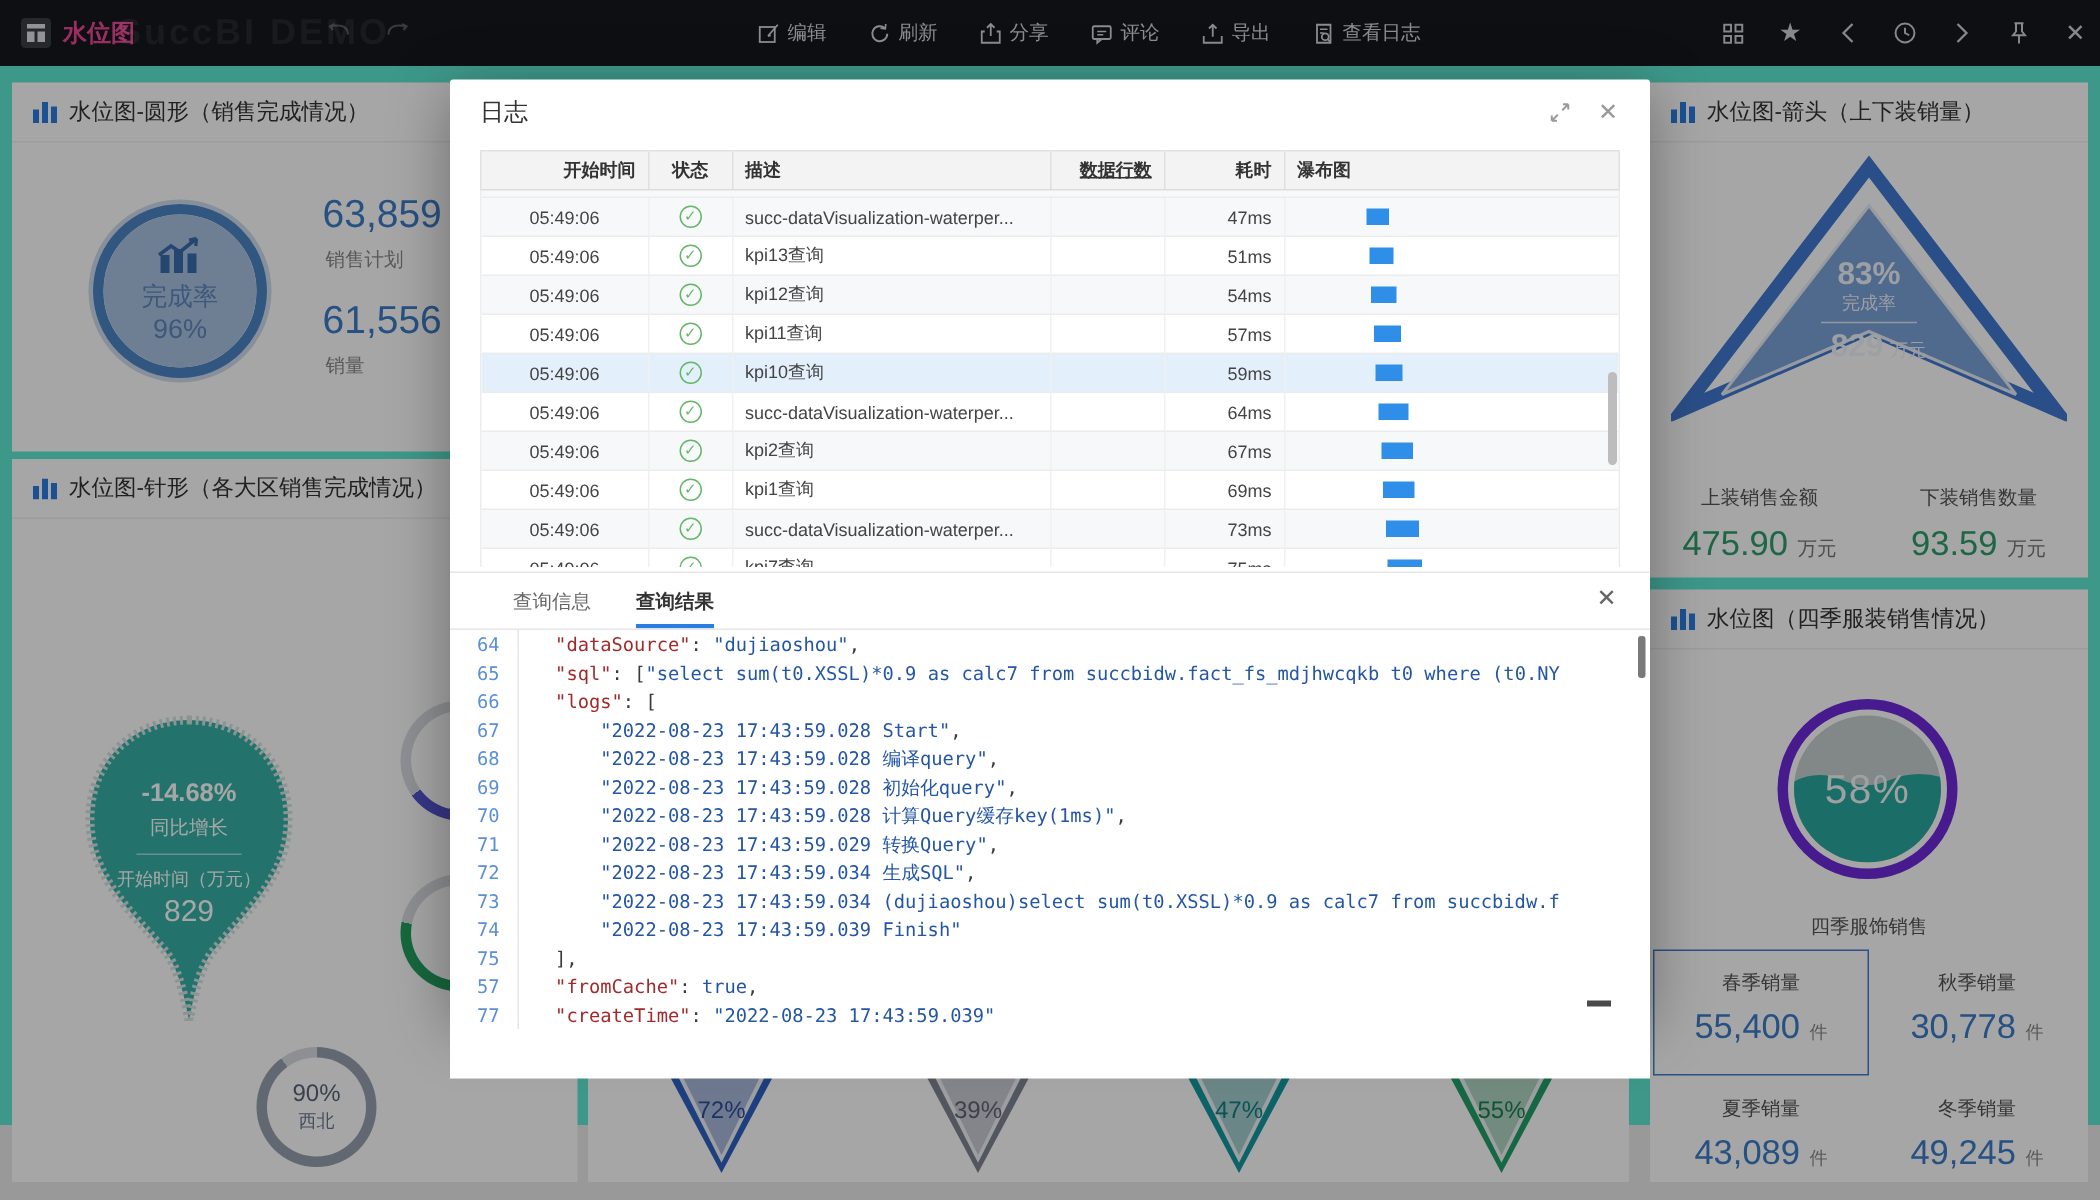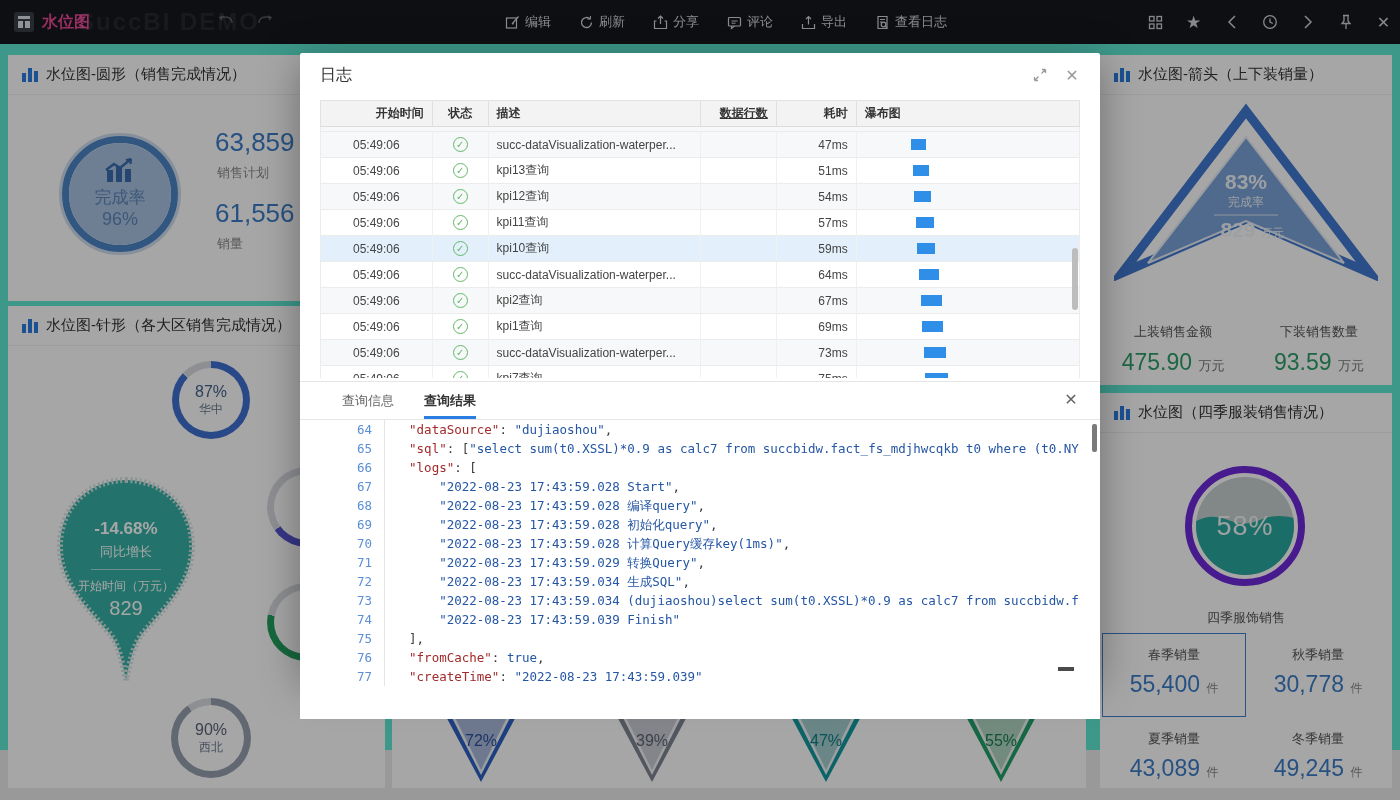--- a/index.html
+++ b/index.html
@@ -104,21 +104,21 @@
   .wf-bar { height:11px; background:#2f8fe8; display:inline-block; }
   .lt-scroll { position:absolute; left:772px; top:195px; width:6px; height:62px; background:#bdbdbd; border-radius:3px; }
 
   .result-panel { position:absolute; left:0; top:328px; width:100%; height:296px; border-top:1px solid #e6e6e6; }
   .tabs { position:absolute; left:0; top:0; width:100%; height:37px; display:flex; align-items:center; padding-left:42px; gap:30px; }
   .tab { font-size:13px; color:#666; height:37px; display:flex; align-items:center; cursor:pointer; position:relative; }
   .tab.active { color:#333; font-weight:bold; }
   .tab.active::after { content:""; position:absolute; left:0; right:0; bottom:0; height:3px; background:#2a7de1; }
   .rp-close { position:absolute; right:20px; top:8px; width:18px; height:18px; color:#666; font-size:16px; display:flex; align-items:center; justify-content:center; cursor:pointer; }
 
-  .code-area { position:absolute; left:0; top:37px; width:100%; height:300px; border-top:1px solid #e6e6e6; overflow:hidden; background:#fff;padding-left:39px; }
+  .code-area { position:absolute; left:0; top:37px; width:100%; height:300px; border-top:1px solid #e6e6e6; overflow:hidden; background:#fff; }
   .code-line { display:flex; height:19px; font-family:"DejaVu Sans Mono","Liberation Mono",monospace; font-size:12.5px; line-height:19px; white-space:pre; }
   .code-line .ln { width:46px; flex:none; text-align:right; padding-right:12px; color:#5b8fd6; border-right:1px solid #e5e5e5; }
   .code-line .code { padding-left:9px; }
   .seg-k { color:#a22a2a; } .seg-s { color:#2456a4; } .seg-b { color:#2456a4; } .seg-p { color:#3a3a3a; }
   .code-vscroll { position:absolute; right:3px; top:5px; width:5px; height:28px; background:#7a7a7a; border-radius:2px; }
   .code-hscroll { position:absolute; right:26px; bottom:6px; width:16px; height:4px; background:#4a4a4a; }
 
   svg { display:block; }
 </style>
 </head>
@@ -267,26 +267,20 @@
   <div class="card" style="left:8px; top:262px; width:377px; height:482px;">
     <div class="card-head">
       <svg width="16" height="14" viewBox="0 0 16 14">
           <rect x="0" y="5" width="4" height="9" fill="#2a7de1"></rect>
           <rect x="6" y="0" width="4" height="14" fill="#2a7de1"></rect>
           <rect x="12" y="3" width="4" height="11" fill="#2a7de1"></rect>
         </svg>
       <span class="card-title">水位图-针形（各大区销售完成情况）</span>
     </div>
 
-    <div class="ring" style="left: 164px; top: 55px; width: 78px; height: 78px; background: conic-gradient(rgb(62, 111, 208) 313.2deg, rgb(217, 220, 224) 0deg);">
-      <div class="hole">
-        <span class="r-val">87%</span>
-        <span class="r-lab">华中</span>
-      </div>
-    </div>
 
     <div class="balloon">
       <svg width="152" height="215" viewBox="0 0 152 215">
         <path d="M76 6 C112 6 142 32 142 72 C142 110 116 132 92 160 C84 170 80 186 76 206 C72 186 68 170 60 160 C36 132 10 110 10 72 C10 32 40 6 76 6 Z" fill="#36b1a6" stroke="#d3e4e2" stroke-width="6" stroke-dasharray="2 2.5"></path>
       </svg>
       <div class="balloon-txt">
         <div class="b-main">-14.68%</div>
         <div class="b-sub">同比增长</div>
         <div class="b-div"></div>
         <div class="b-metric">开始时间（万元）</div>
@@ -607,21 +601,21 @@
         </div>
         <div class="code-line">
           <span class="ln">74</span>
           <span class="code"><span class="seg-p">      </span><span class="seg-s">"2022-08-23 17:43:59.039 Finish"</span></span>
         </div>
         <div class="code-line">
           <span class="ln">75</span>
           <span class="code"><span class="seg-p">  ],</span></span>
         </div>
         <div class="code-line">
-          <span class="ln">76</span>
+          <span class="ln">57</span>
           <span class="code"><span class="seg-p">  </span><span class="seg-k">"fromCache"</span><span class="seg-p">: </span><span class="seg-b">true</span><span class="seg-p">,</span></span>
         </div>
         <div class="code-line">
           <span class="ln">77</span>
           <span class="code"><span class="seg-p">  </span><span class="seg-k">"createTime"</span><span class="seg-p">: </span><span class="seg-s">"2022-08-23 17:43:59.039"</span></span>
         </div>
     </div>
     <div class="code-vscroll" style="top:42px;"></div>
     <div class="code-hscroll"></div>
   </div>

